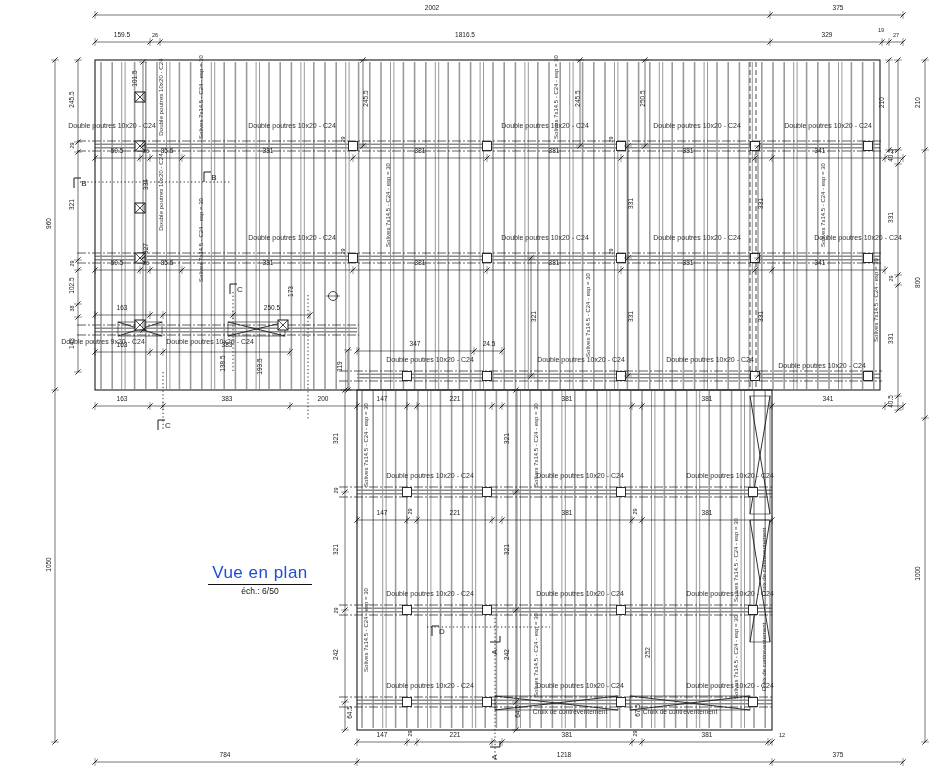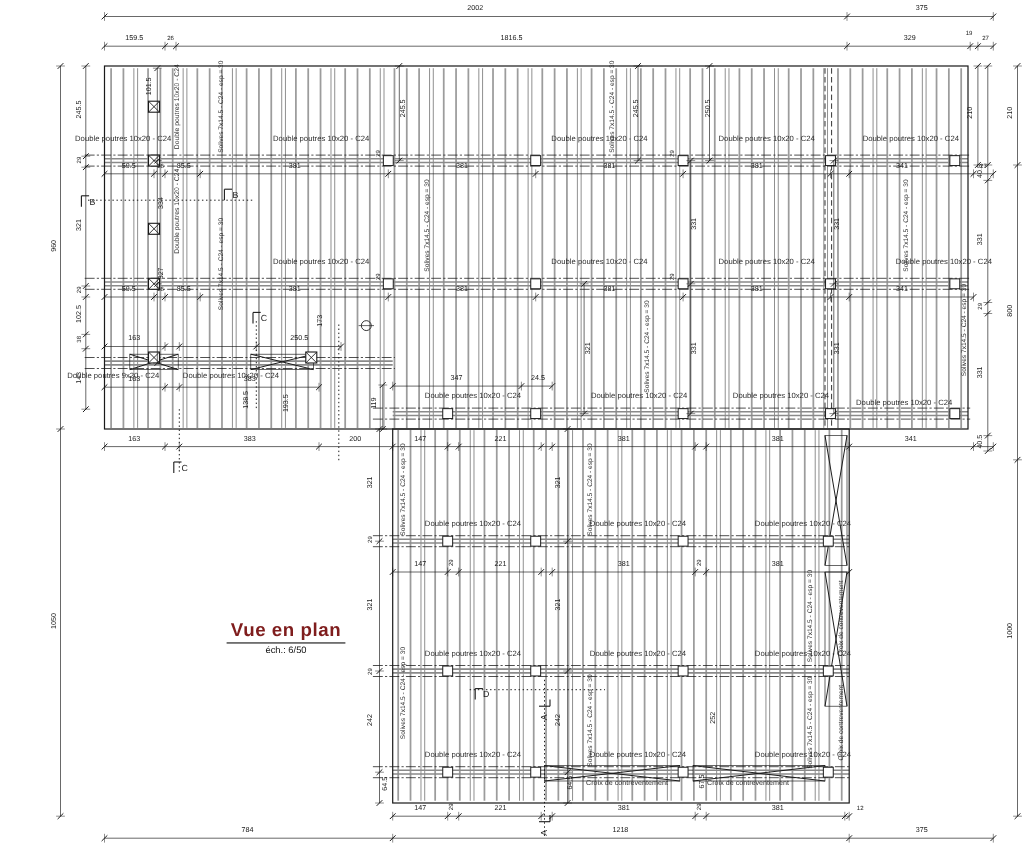--- a/index.html
+++ b/index.html
@@ -1,21 +1,21 @@
 <!DOCTYPE html>
 <html><head>
 <meta charset="utf-8">
 <style>
   html,body{margin:0;padding:0;background:#fff;}
   .canvas{position:relative;width:937px;height:779px;background:#fff;overflow:hidden;
           font-family:"Liberation Sans",sans-serif;}
   svg{position:absolute;left:0;top:0;}
   .titleblock{position:absolute;left:185px;top:563px;width:150px;text-align:center;}
-  .titleblock .t{display:inline-block;font-size:17px;color:#7f1d1d;border-bottom:1.2px solid #111;
-                 padding:0 4px 1px 4px;letter-spacing:0.5px;font-weight:bold;}
+  .titleblock .t{display:inline-block;font-size:17px;color:#1d4ed8;border-bottom:1.2px solid #111;
+                 padding:0 4px 1px 4px;letter-spacing:0.5px;}
   .titleblock .s{font-size:8.5px;color:#111;margin-top:1px;}
 </style>
 </head>
 <body>
 
 <div class="canvas">
   <svg id="plan" width="937" height="779" viewBox="0 0 937 779">
       <line x1="101" y1="62" x2="101" y2="389" stroke="#9c9c9c" stroke-width="1.6"></line>
       <line x1="112.2" y1="62" x2="112.2" y2="389" stroke="#9c9c9c" stroke-width="1.6"></line>
       <line x1="121.7" y1="62" x2="121.7" y2="389" stroke="#555555" stroke-width="0.6"></line>

